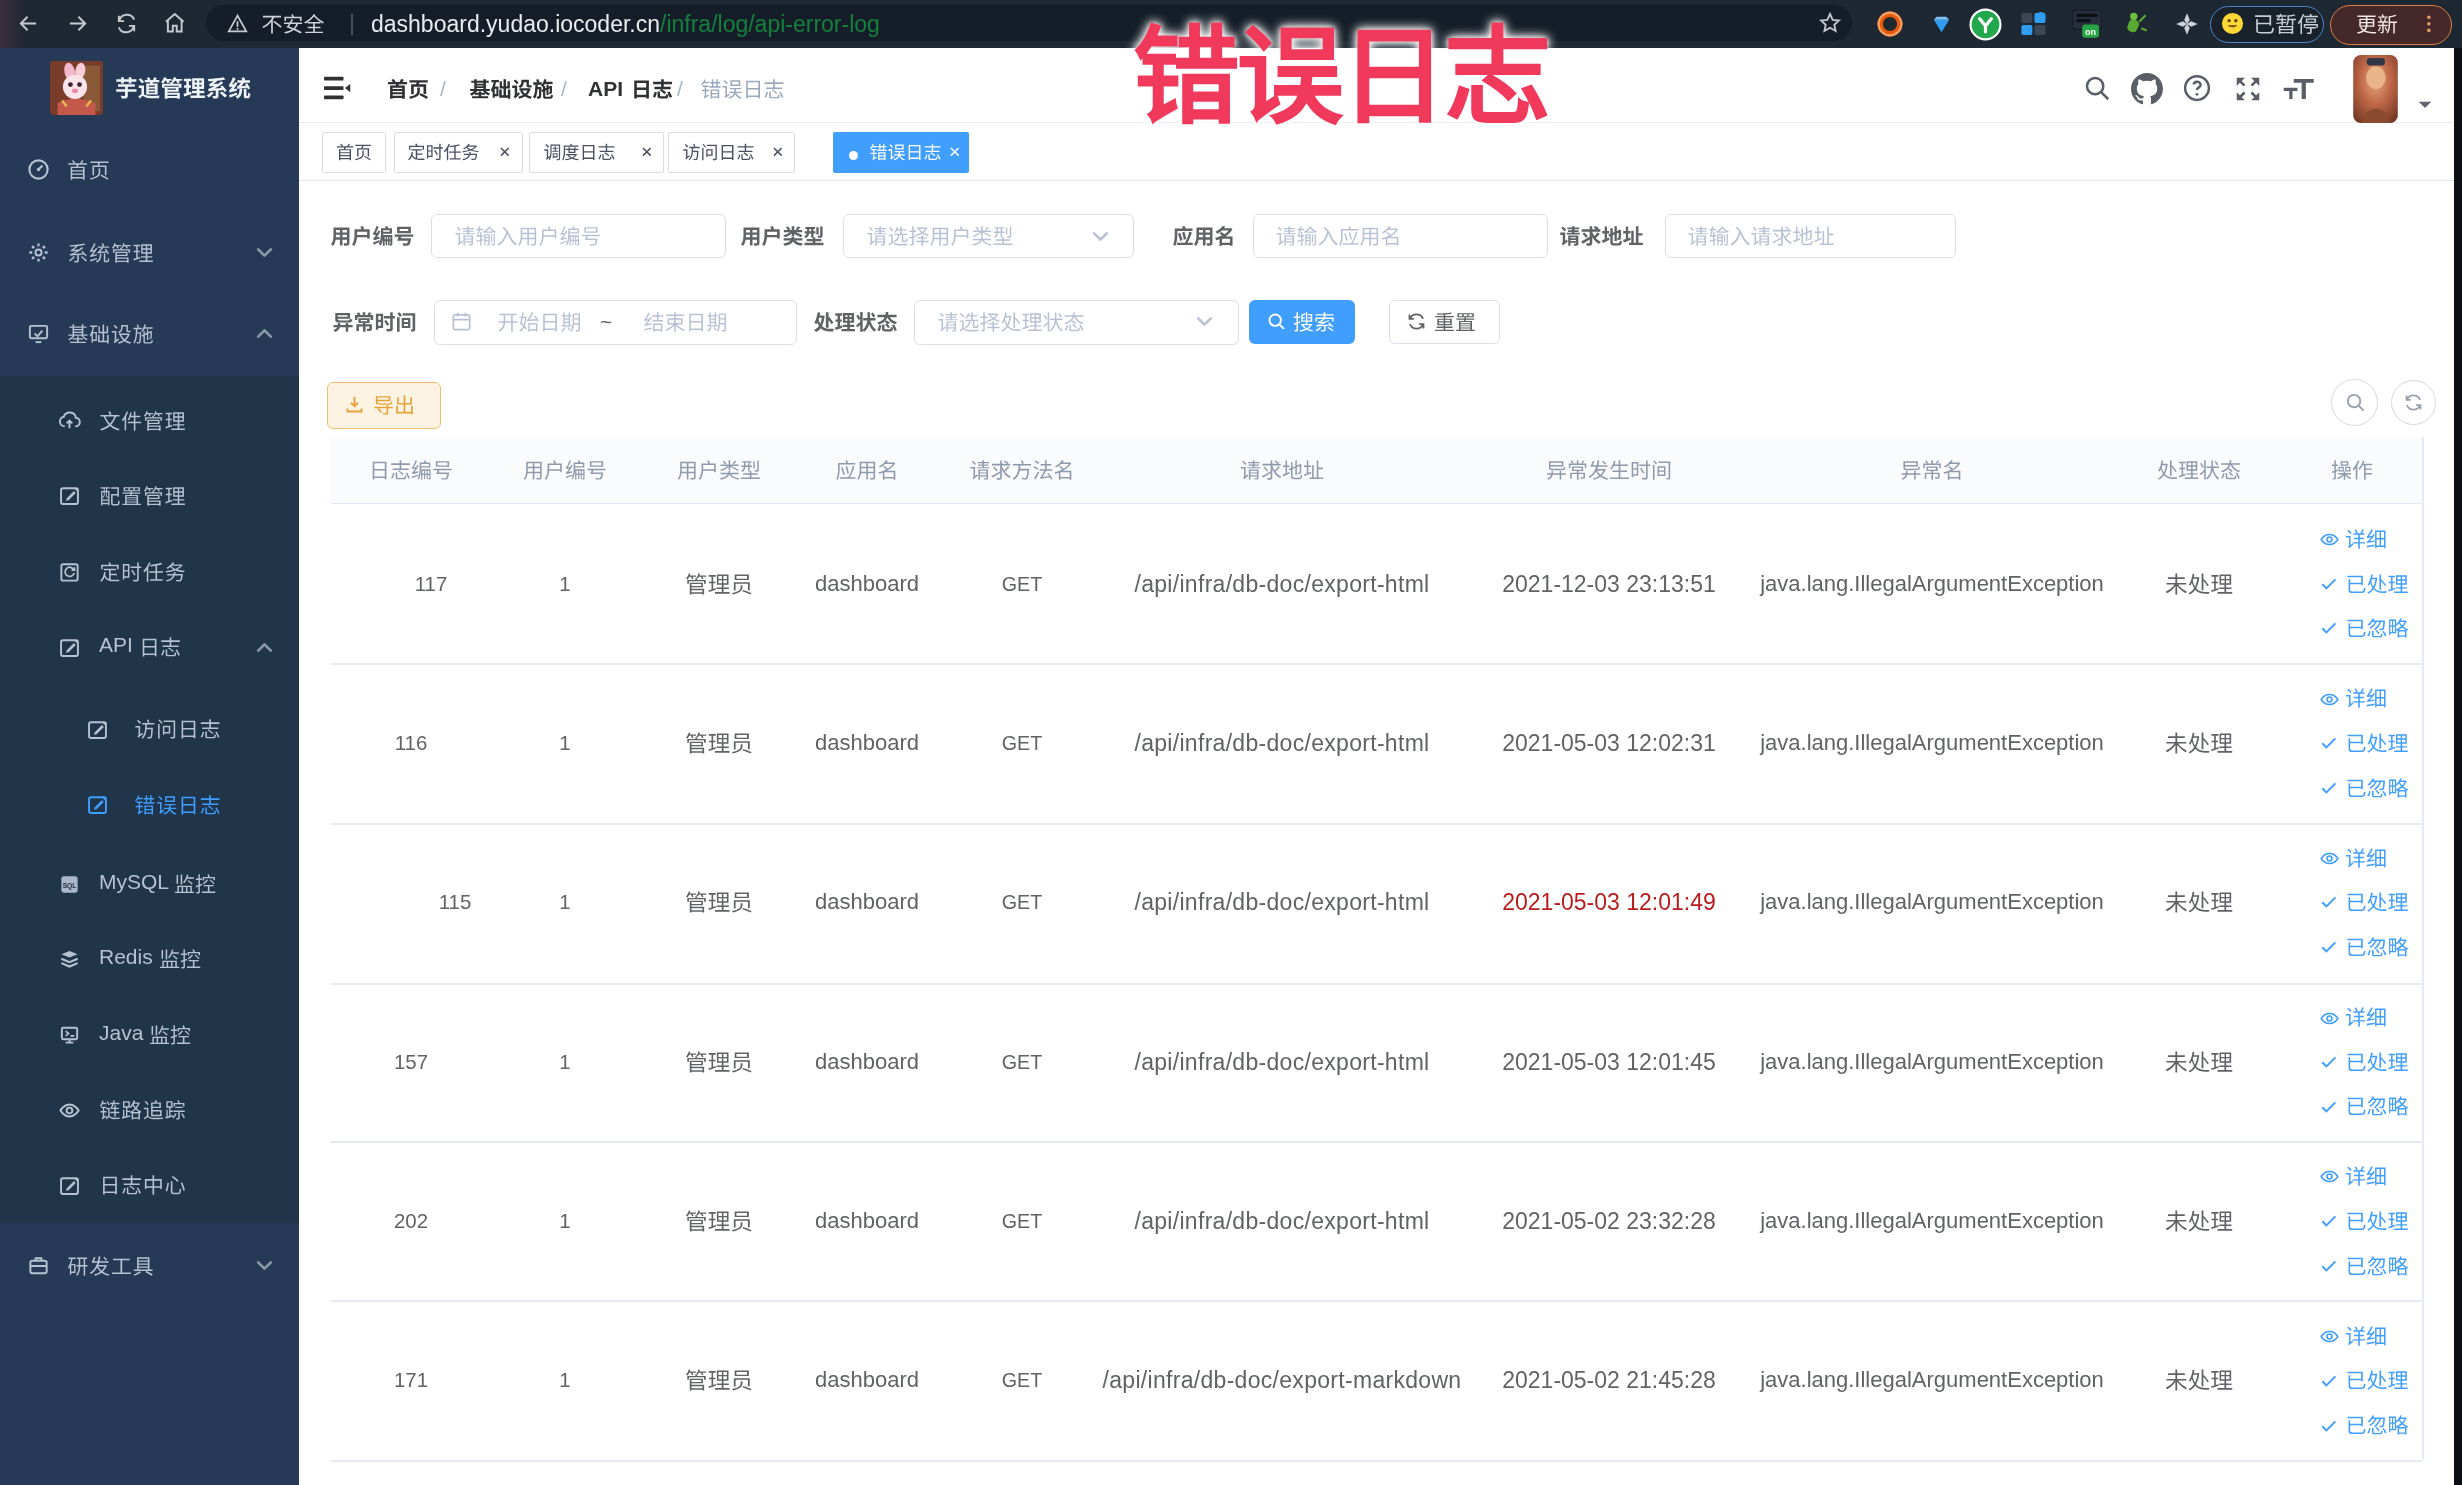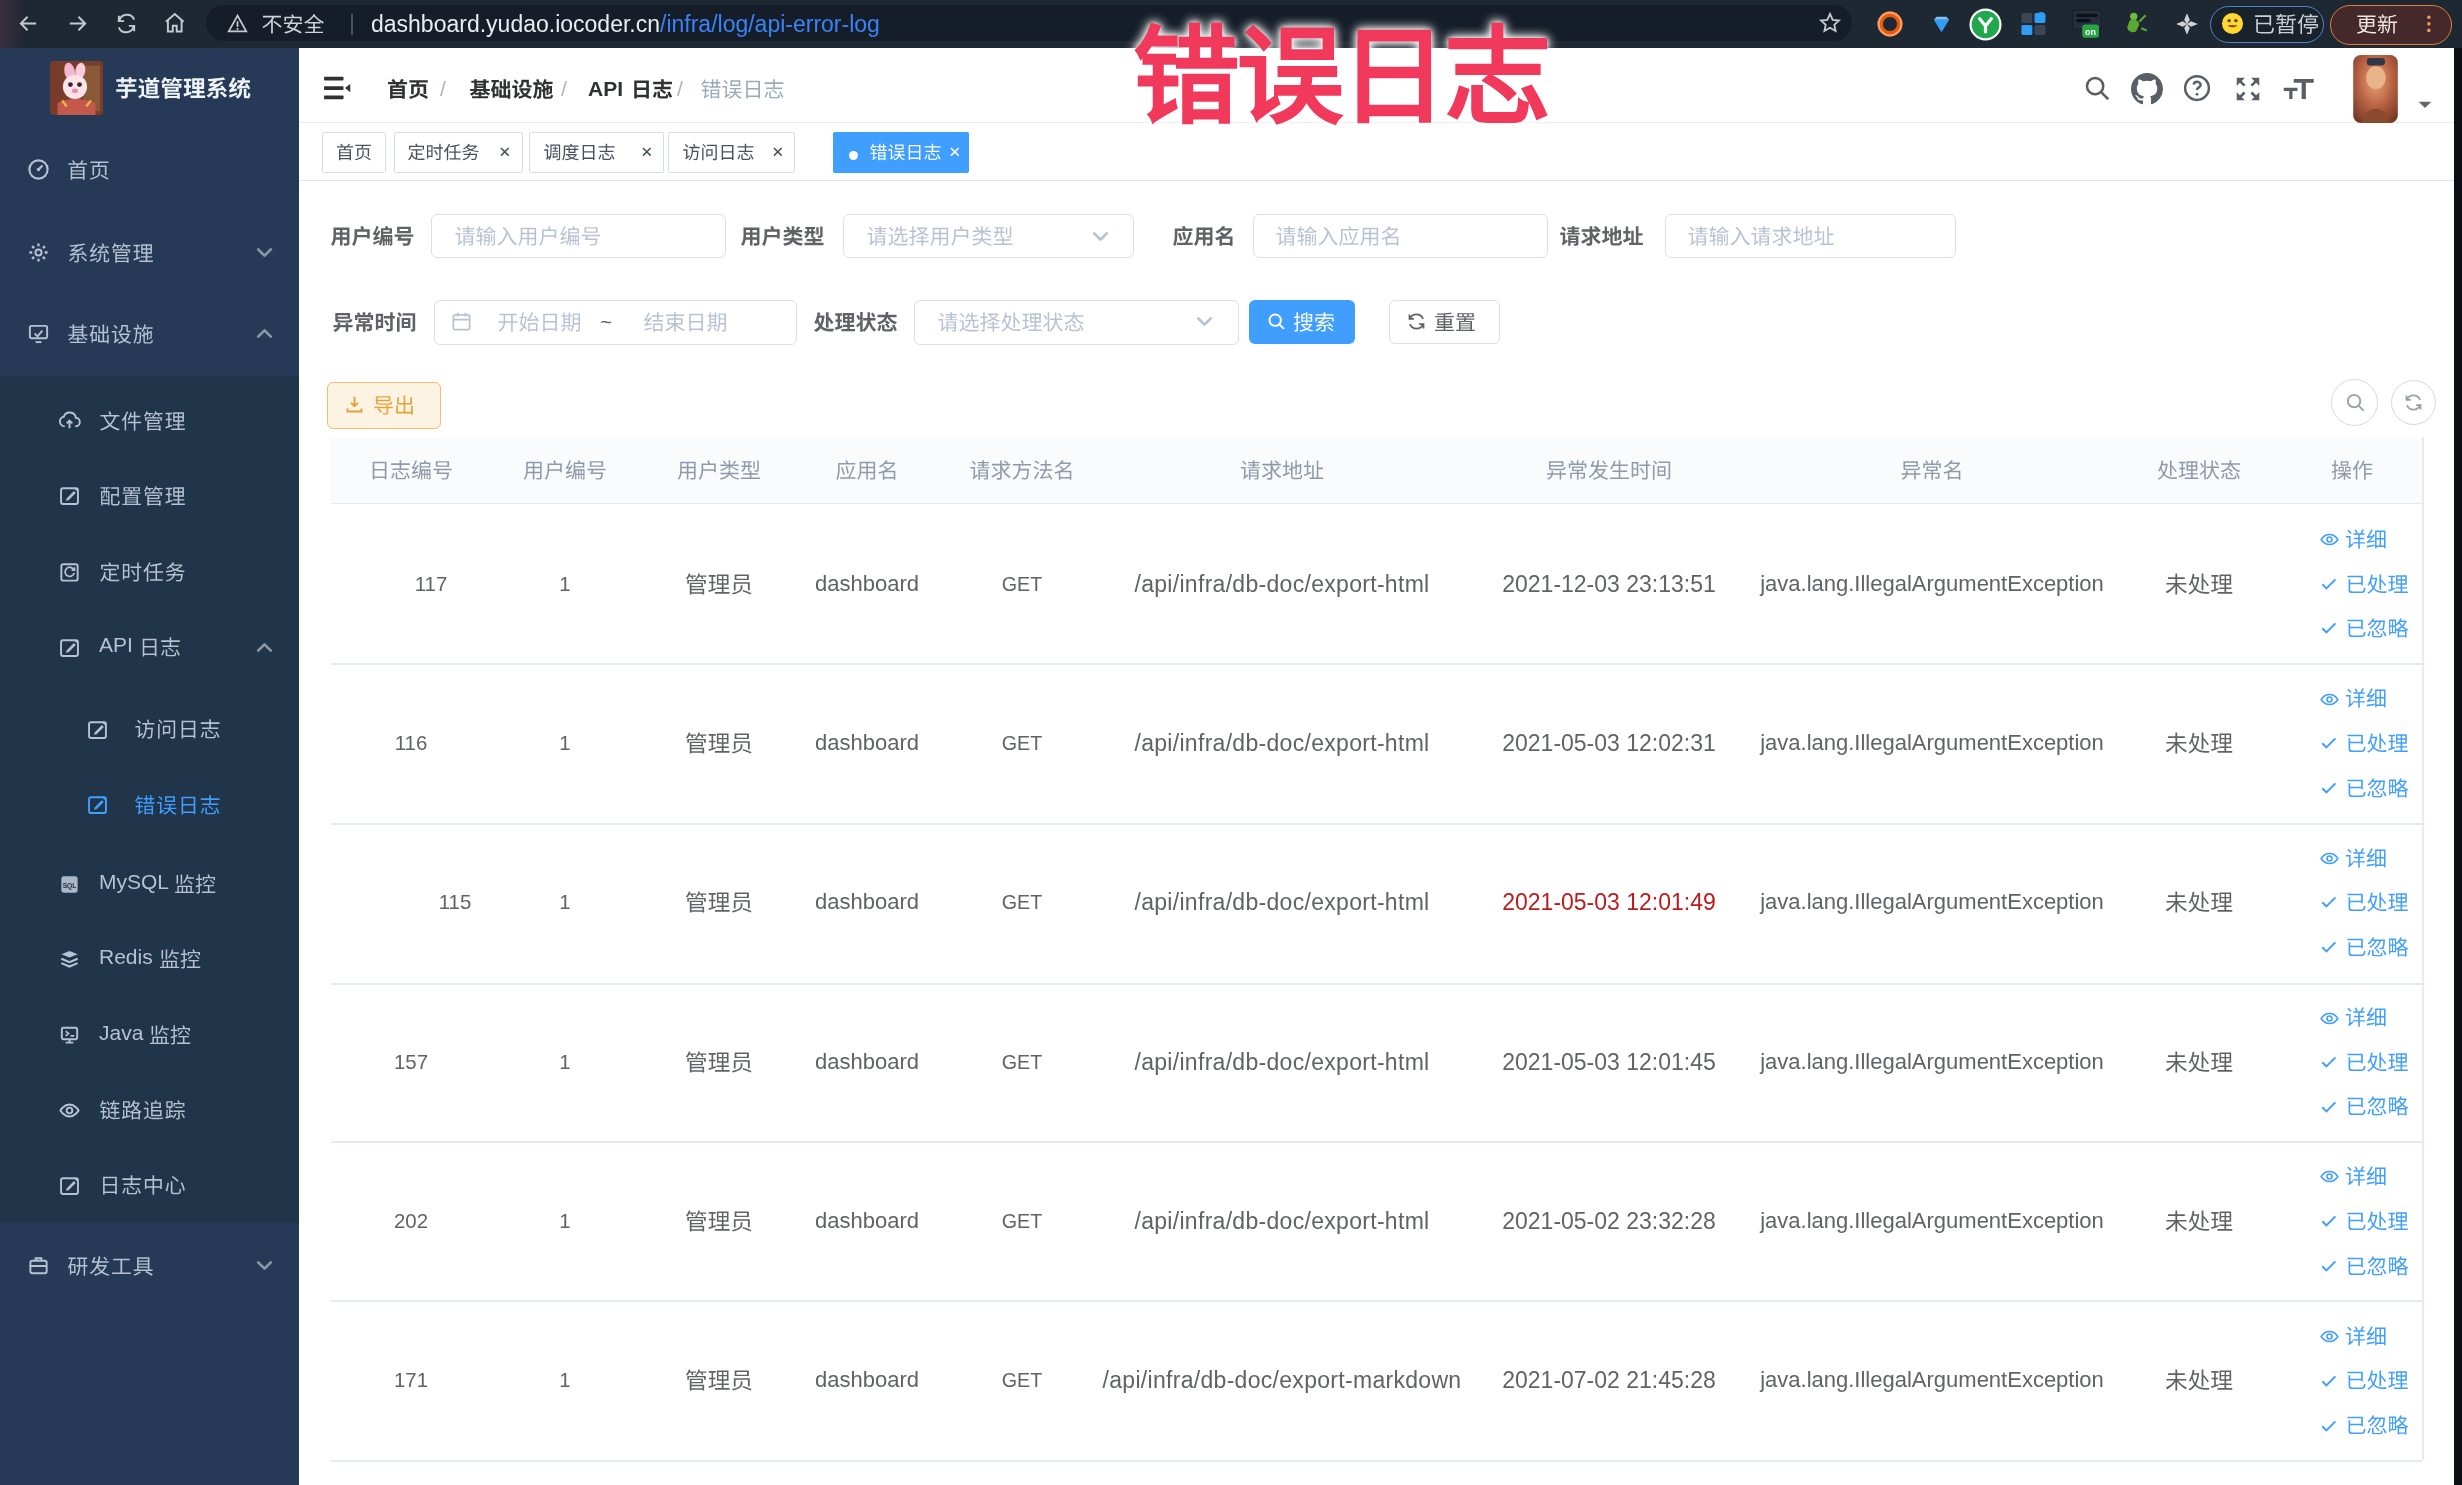--- a/index.html
+++ b/index.html
@@ -151,21 +151,21 @@
     <path d="M12 3L2 21h20L12 3z"></path>
     <path d="M12 10v5" stroke-linecap="round"></path>
     <circle cx="12" cy="18.2" r="1.2" fill="#c3c9cf" stroke="none"></circle>
   </svg>
 <div style="position:absolute;left:261px;top:24px;transform:translate(0,-50%);line-height:0;white-space:nowrap;"><svg style="" width="64" height="21" viewBox="0 0 3000 1000" fill="#ced3d9">
       <use href="#gr4e0d" x="0"></use>
       <use href="#gr5b89" x="1000"></use>
       <use href="#gr5168" x="2000"></use>
     </svg></div>
 <div style="position:absolute;left:351px;top:13.6px;width:1.5px;height:21px;background:#46525f;"></div>
-<div style="position:absolute;left:371px;top:24px;transform:translate(0,-50%);font-family:'Liberation Sans',sans-serif;font-size:23px;font-weight:400;color:#e8ecf0;white-space:nowrap;">dashboard.yudao.iocoder.cn<span style="color:#3b82f6">/infra/log/api-error-log</span></div>
+<div style="position:absolute;left:371px;top:24px;transform:translate(0,-50%);font-family:'Liberation Sans',sans-serif;font-size:23px;font-weight:400;color:#e8ecf0;white-space:nowrap;">dashboard.yudao.iocoder.cn<span style="color:#15803d">/infra/log/api-error-log</span></div>
 <svg style="position:absolute;left:1818px;top:11.4px" width="24" height="24" viewBox="0 0 24 24" fill="none" stroke="#c3c9cf" stroke-width="1.8">
     <path d="M12 3l2.7 5.8 6.3.7-4.7 4.3 1.3 6.2-5.6-3.2-5.6 3.2 1.3-6.2L3 9.5l6.3-.7z"></path>
   </svg>
 <svg style="position:absolute;left:1877px;top:10.6px" width="26" height="26" viewBox="0 0 24 24">
     <circle cx="12" cy="12" r="9" fill="none" stroke="#e8590c" stroke-width="5"></circle>
     <circle cx="12" cy="12" r="10.5" fill="none" stroke="#f3a066" stroke-width="2"></circle>
   </svg>
 <svg style="position:absolute;left:1930px;top:13px" width="23" height="23" viewBox="0 0 24 24">
     <path d="M4 7h16l-8 13z" fill="#2f9df4"></path>
     <path d="M7 4h10l3 3H4z" fill="#7cc4f8"></path>
@@ -934,21 +934,21 @@
 <div style="position:absolute;left:411px;top:1380px;transform:translate(-50%,-50%);font-family:'Liberation Sans',sans-serif;font-size:20.4px;font-weight:400;color:#606266;white-space:nowrap;">171</div>
 <div style="position:absolute;left:565px;top:1380px;transform:translate(-50%,-50%);font-family:'Liberation Sans',sans-serif;font-size:20.4px;font-weight:400;color:#606266;white-space:nowrap;">1</div>
 <div style="position:absolute;left:719px;top:1380px;transform:translate(-50%,-50%);line-height:0;white-space:nowrap;"><svg style="" width="68" height="23" viewBox="0 0 3000 1000" fill="#606266">
       <use href="#gr7ba1" x="0"></use>
       <use href="#gr7406" x="1000"></use>
       <use href="#gr5458" x="2000"></use>
     </svg></div>
 <div style="position:absolute;left:867px;top:1380px;transform:translate(-50%,-50%);font-family:'Liberation Sans',sans-serif;font-size:22px;font-weight:400;color:#606266;white-space:nowrap;">dashboard</div>
 <div style="position:absolute;left:1022px;top:1380px;transform:translate(-50%,-50%);font-family:'Liberation Sans',sans-serif;font-size:19.7px;font-weight:400;color:#606266;white-space:nowrap;">GET</div>
 <div style="position:absolute;left:1282px;top:1380px;transform:translate(-50%,-50%);font-family:'Liberation Sans',sans-serif;font-size:23px;font-weight:400;color:#606266;white-space:nowrap;letter-spacing:0.3px;text-align:center;">/api/infra/db-doc/export-markdown</div>
-<div style="position:absolute;left:1609px;top:1380px;transform:translate(-50%,-50%);font-family:'Liberation Sans',sans-serif;font-size:23px;font-weight:400;color:#606266;white-space:nowrap;">2021-07-02 21:45:28</div>
+<div style="position:absolute;left:1609px;top:1380px;transform:translate(-50%,-50%);font-family:'Liberation Sans',sans-serif;font-size:23px;font-weight:400;color:#606266;white-space:nowrap;">2021-05-02 21:45:28</div>
 <div style="position:absolute;left:1932px;top:1380px;transform:translate(-50%,-50%);font-family:'Liberation Sans',sans-serif;font-size:22px;font-weight:400;color:#606266;white-space:nowrap;">java.lang.IllegalArgumentException</div>
 <div style="position:absolute;left:2199px;top:1380px;transform:translate(-50%,-50%);line-height:0;white-space:nowrap;"><svg style="" width="68" height="23" viewBox="0 0 3000 1000" fill="#606266">
       <use href="#gr672a" x="0"></use>
       <use href="#gr5904" x="1000"></use>
       <use href="#gr7406" x="2000"></use>
     </svg></div>
 <svg style="position:absolute;left:2319px;top:1326px" width="21" height="21" viewBox="0 0 24 24" fill="none" stroke="#409eff" stroke-width="1.8">
     <path d="M2.5 12S6 6.2 12 6.2 21.5 12 21.5 12 18 17.8 12 17.8 2.5 12 2.5 12z"></path>
     <circle cx="12" cy="12" r="2.8"></circle>
   </svg>

